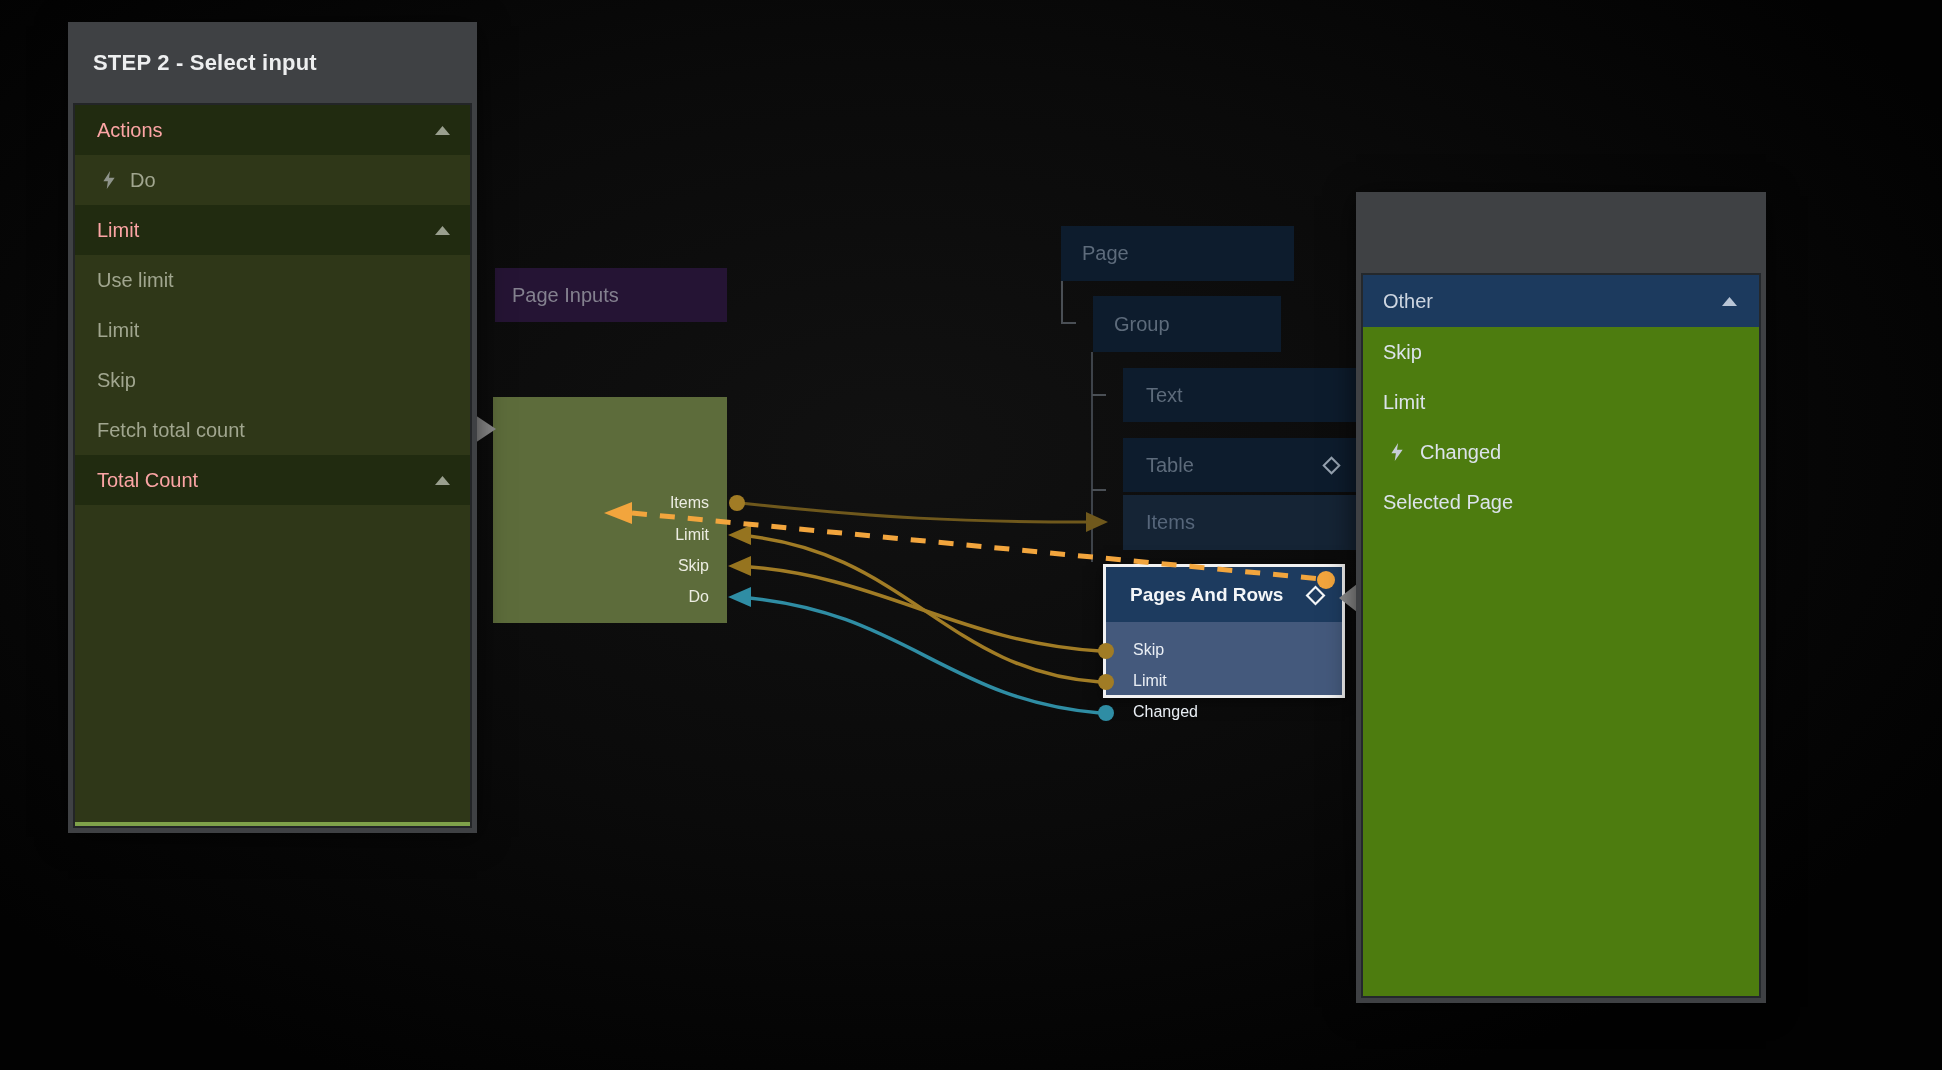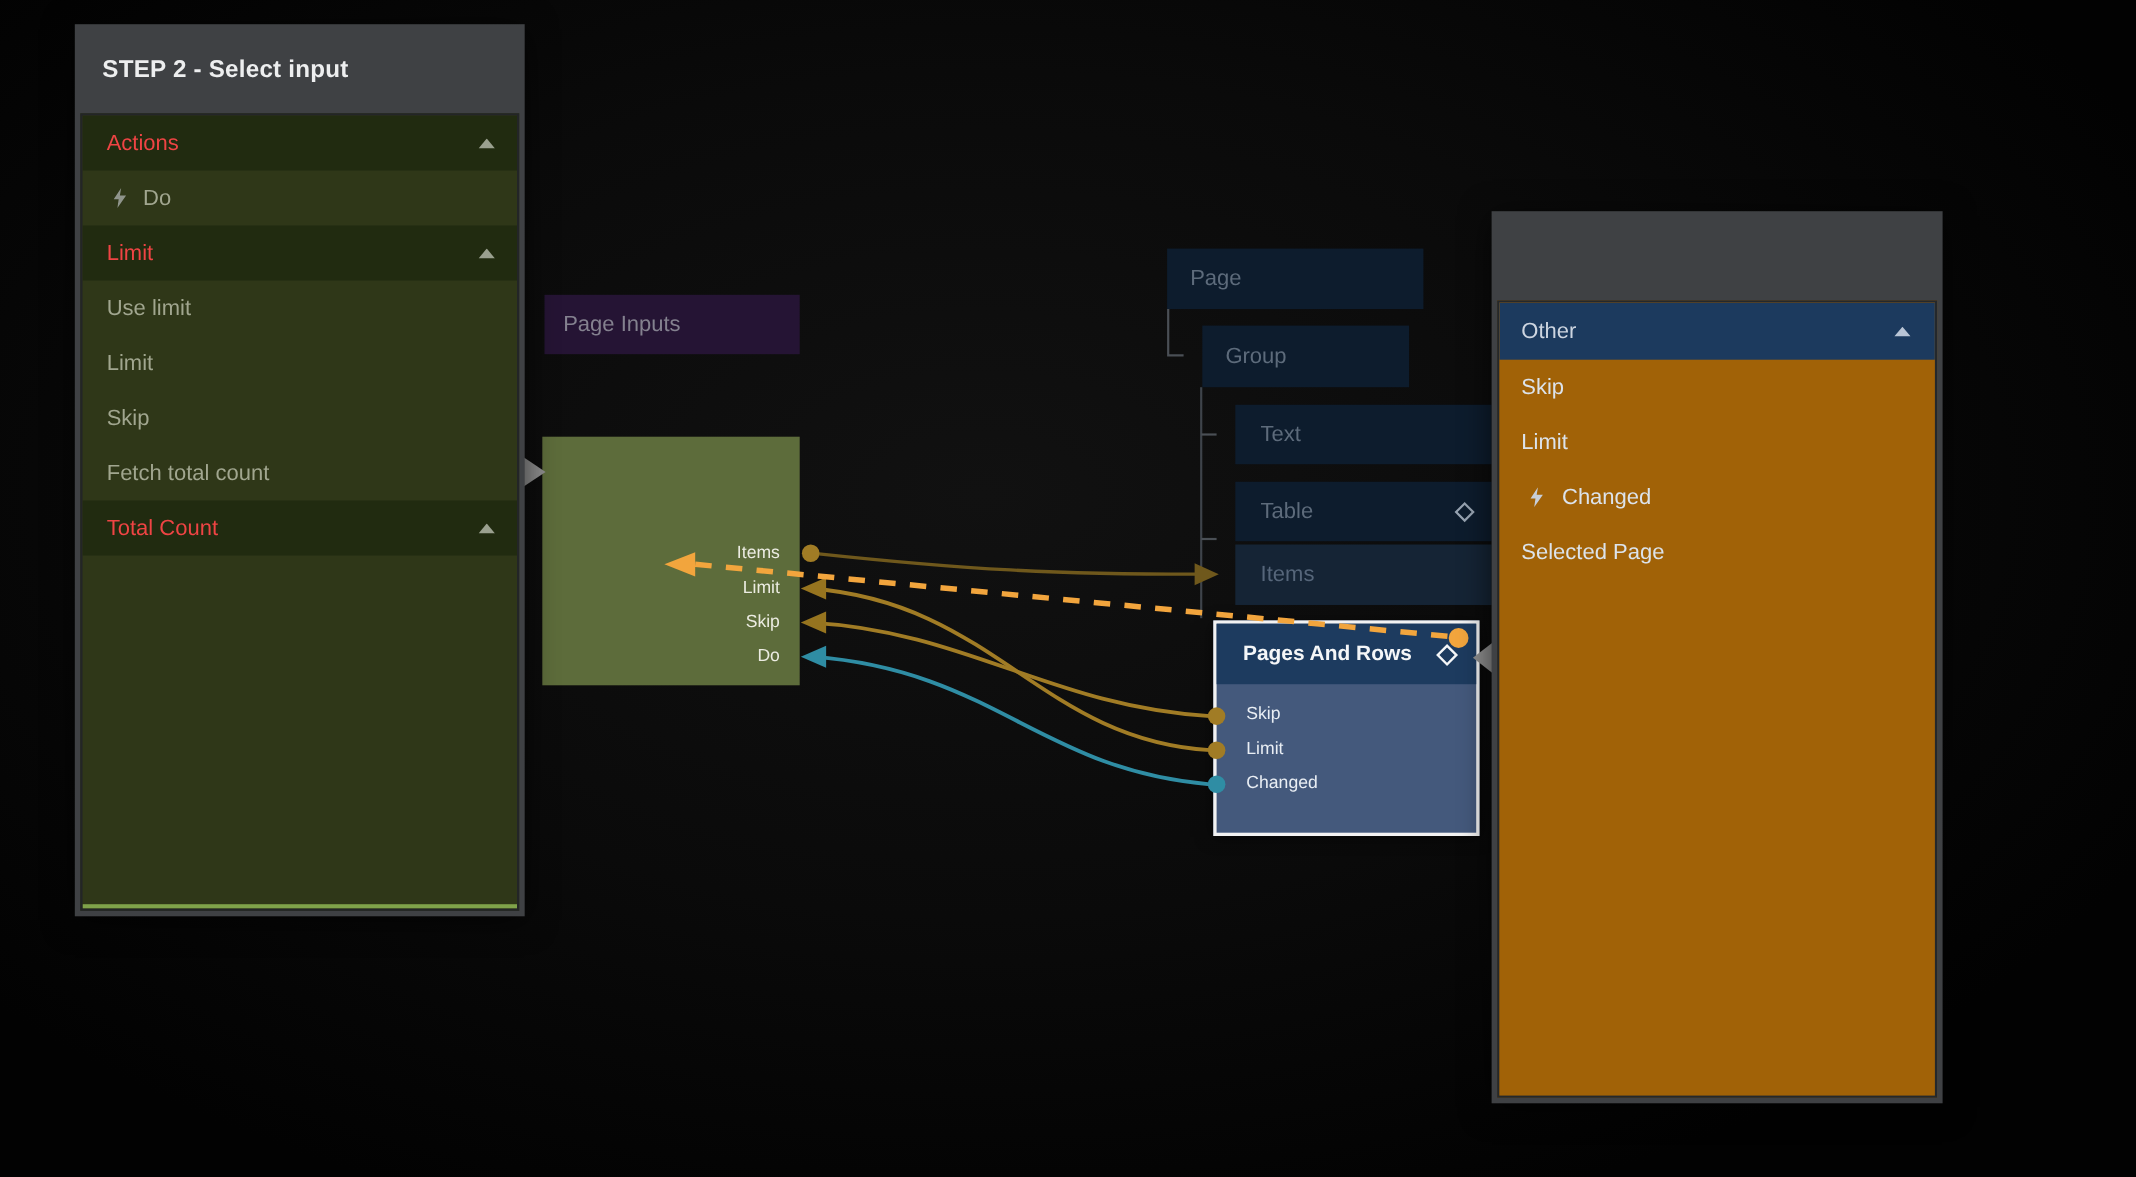--- a/index.html
+++ b/index.html
@@ -17,29 +17,29 @@
     color:#EDEEEF; font-size:22px; font-weight:700; letter-spacing:.2px;
   }
   .panel-list { position:absolute; left:5px; right:5px; top:81px; bottom:5px; border:2px solid #232527; overflow:hidden; }
 
   
   #step2 { left:68px; top:22px; width:409px; height:811px; }
   #step2 .panel-list { background:#2F3718; }
   #step2 .panel-list::after { content:""; position:absolute; left:0; right:0; bottom:0; height:4px; background:#7FA24A; }
   .row { position:relative; height:50px; display:flex; align-items:center; padding-left:22px; cursor:pointer; }
   .olive .row { color:#A1A68F; font-size:20px; }
-  .olive .row.section { background:#212B10; color:#ef4444; }
+  .olive .row.section { background:#212B10; color:#fca5a5; }
   .olive .row .chev { margin-left:auto; margin-right:20px; color:#9AA08F; display:flex; }
   .olive .row.iconed { padding-left:28px; }
   .olive .bolt { color:#8F948B; margin-right:15px; display:flex; }
 
   
   #step1 { left:1356px; top:192px; width:410px; height:811px; }
   #step1 .panel-title { left:28px; height:80px; }
-  #step1 .panel-list { background:#a16207; border-color:#24282c; }
+  #step1 .panel-list { background:#4d7c0f; border-color:#24282c; }
   .slate .row { color:#DCE3EB; font-size:20px; padding-left:20px; height:50px; }
   .slate .row.section { background:#1C3A5E; color:#CDD5E0; height:52px; }
   .slate .row .chev { margin-left:auto; margin-right:22px; color:#B9C5D6; display:flex; }
   .slate .row.iconed { padding-left:28px; }
   .slate .bolt { color:#C7CED8; margin-right:17px; display:flex; }
 
   
   .pointer { position:absolute; width:0; height:0; z-index:45; }
   #pointer-left { left:472px; top:413px; border-top:16px solid transparent; border-bottom:16px solid transparent; border-left:24px solid #8E8E8E; }
   #pointer-right { left:1339px; top:584px; border-top:14px solid transparent; border-bottom:14px solid transparent; border-right:18px solid #8E8E8E; }
@@ -55,21 +55,21 @@
   #parks .node-title { color:#F3F4EE; font-size:20px; font-weight:700; line-height:26px; }
   #parks .node-subtitle { color:#C9CFB9; font-size:19px; line-height:25px; }
   .port-label-right { position:absolute; right:18px; color:#ECECE2; font-size:16px; line-height:20px; text-align:right; }
 
   .tree-node { position:absolute; background:#0D1C2D; color:#5D6B7B; font-size:20px;
     display:flex; align-items:center; padding-left:21px; z-index:8;margin-left:16px; }
   #tree-text, #tree-table, #tree-items { padding-left:23px; }
   #tree-items { background:#152435; color:#56667A; }
   #tree-table .diamond { position:absolute; right:13px; top:16px; display:flex; color:#97A3B1; }
 
-  #pages-rows { left:1103px; top:564px; width:242px; height:196px; border:3px solid #F2F2F2;
+  #pages-rows { left:1103px; top:564px; width:242px; height:134px; border:3px solid #F2F2F2;
     background:#44597C; z-index:12; box-shadow:0 2px 14px rgba(0,0,0,.5); }
   #pages-rows .node-header { background:#1D3B5F; height:55px; display:flex; align-items:center; padding-left:24px; }
   #pages-rows .node-title { color:#F4F6F8; font-size:19px; font-weight:600; }
   #pages-rows .diamond { position:absolute; right:14px; top:16px; color:#F4F6F8; display:flex; }
   .port-label-left { position:absolute; left:27px; color:#E9EEF4; font-size:16px; line-height:20px; }
 
   
   #wires { position:absolute; left:0; top:0; z-index:40; pointer-events:none; }
 
   .chev svg, .bolt svg, .diamond svg { display:block; }

